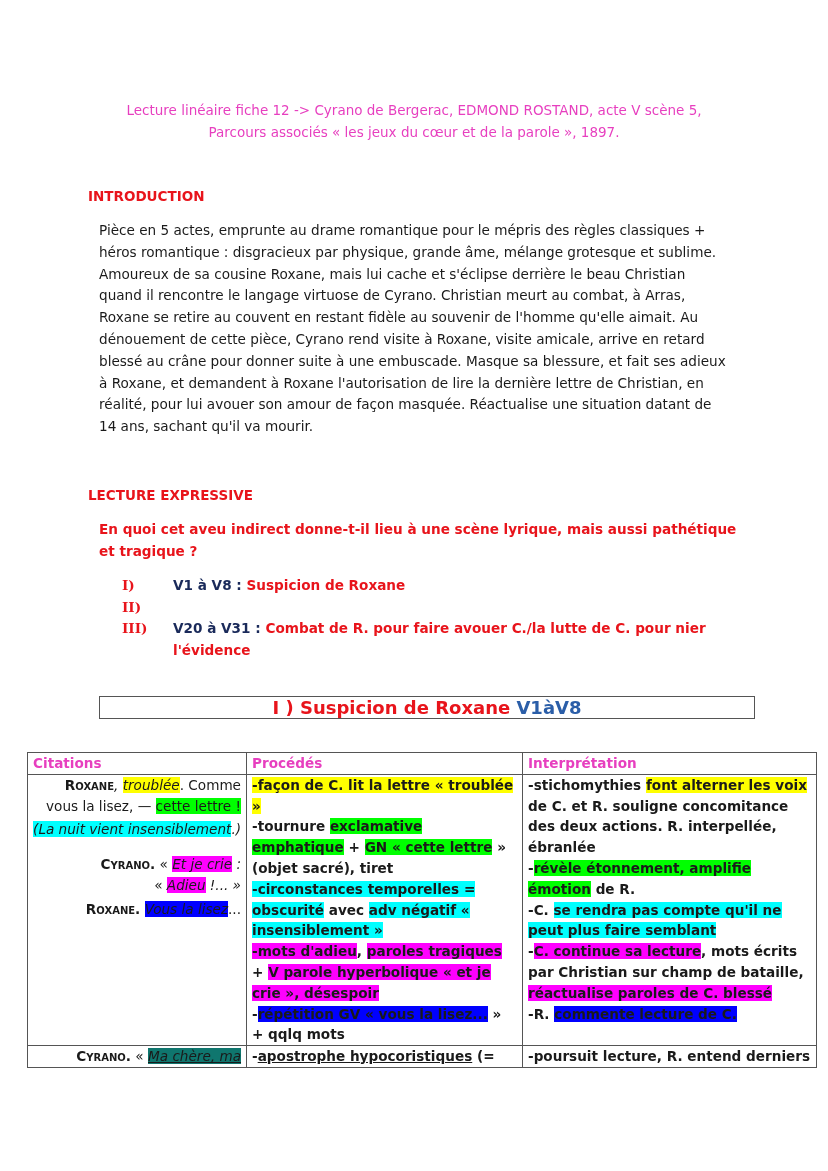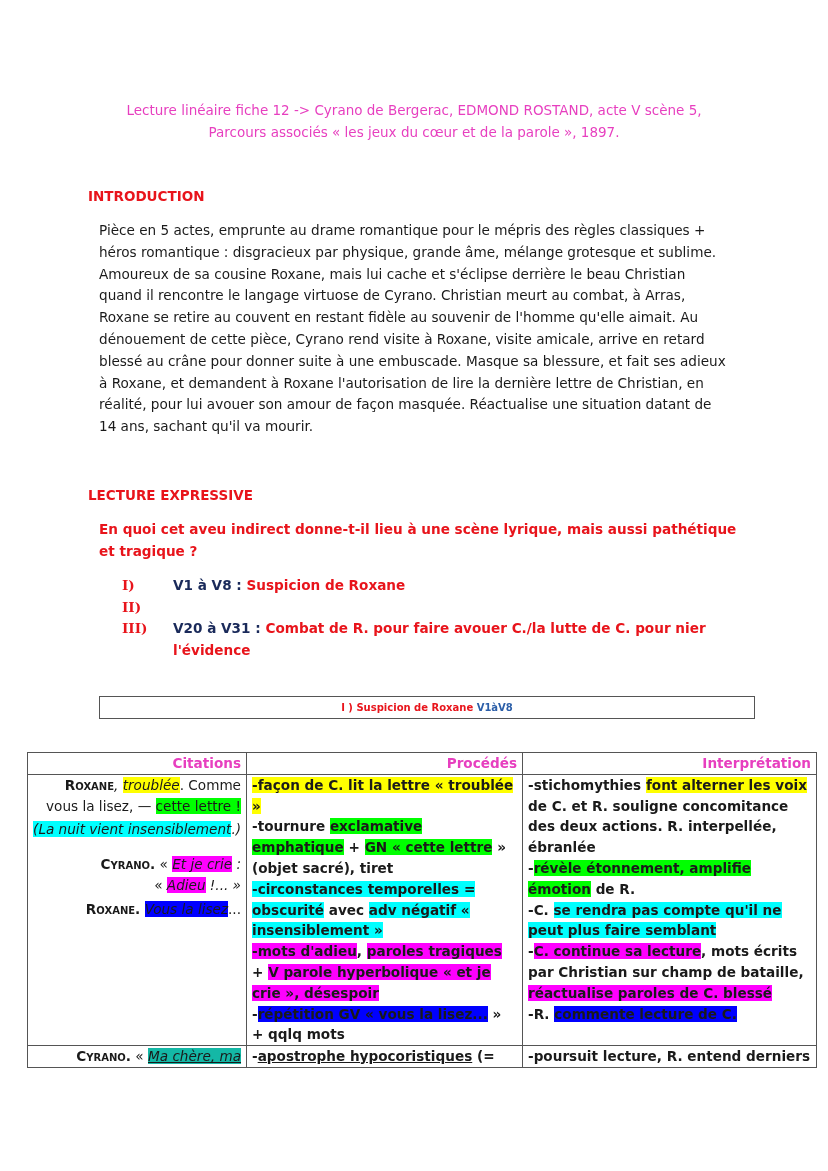--- a/index.html
+++ b/index.html
@@ -12,37 +12,37 @@
                 line-height: 21.8px; color: #1a1a1a; }
   .question { position: absolute; left: 99px; top: 518px; width: 640px; color: #e8141b;
               font-weight: bold; font-size: 13.6px; line-height: 22px; }
   .plan { position: absolute; left: 122px; top: 575px; width: 600px; font-size: 13.6px;
           font-weight: bold; line-height: 21.5px; }
   .plan-row { display: flex; }
   .plan-num { width: 51px; color: #e8141b; font-family: "DejaVu Serif", serif; flex-shrink: 0; }
   .plan-range { color: #1a2a5a; }
   .plan-desc { color: #e8141b; }
   .part-box { position: absolute; left: 99px; top: 696px; width: 654px; height: 21px;
-              border: 1px solid #555; text-align: center; font-weight: bold; font-size: 10px; line-height: 21px; }
+              border: 1px solid #555; text-align: center; font-weight: bold; font-size: 18px; line-height: 21px; }
   .part-title { color: #e8141b; }
   .part-range { color: #2b5ea8; }
   table.analysis { position: absolute; left: 27px; top: 752px; width: 790px; border-collapse: collapse;
                    font-size: 13.6px; }
   table.analysis td, table.analysis th { border: 1px solid #555; vertical-align: top; padding: 0 5px; line-height: 20.8px; }
-  table.analysis th { color: #e73fbf; font-weight: bold; text-align: right; }
+  table.analysis th { color: #e73fbf; font-weight: bold; text-align: left; }
   .c1 { width: 208px; text-align: right; }
   .c2 { width: 265px; font-weight: bold; }
   .c3 { font-weight: bold; }
   .smallcaps { font-variant: small-caps; font-weight: bold; }
   .hl-y { background: #ffff00; }
   .hl-g { background: #00ff00; }
   .hl-c { background: #00ffff; }
   .hl-m { background: #ff00ff; }
   .hl-b { background: #0000ff; }
-  .hl-r { background: #14b8a6; text-decoration: underline; }
+  .hl-r { background: #0f766e; text-decoration: underline; }
   .it { font-style: italic; }
   .ul { text-decoration: underline; }
   .gap { height: 14px; }
 </style>
 </head>
 <body>
 
 <div class="page-title">
   <div>Lecture linéaire fiche 12 -&gt; Cyrano de Bergerac, EDMOND ROSTAND, acte V scène 5,</div>
   <div>Parcours associés « les jeux du cœur et de la parole », 1897.</div>

